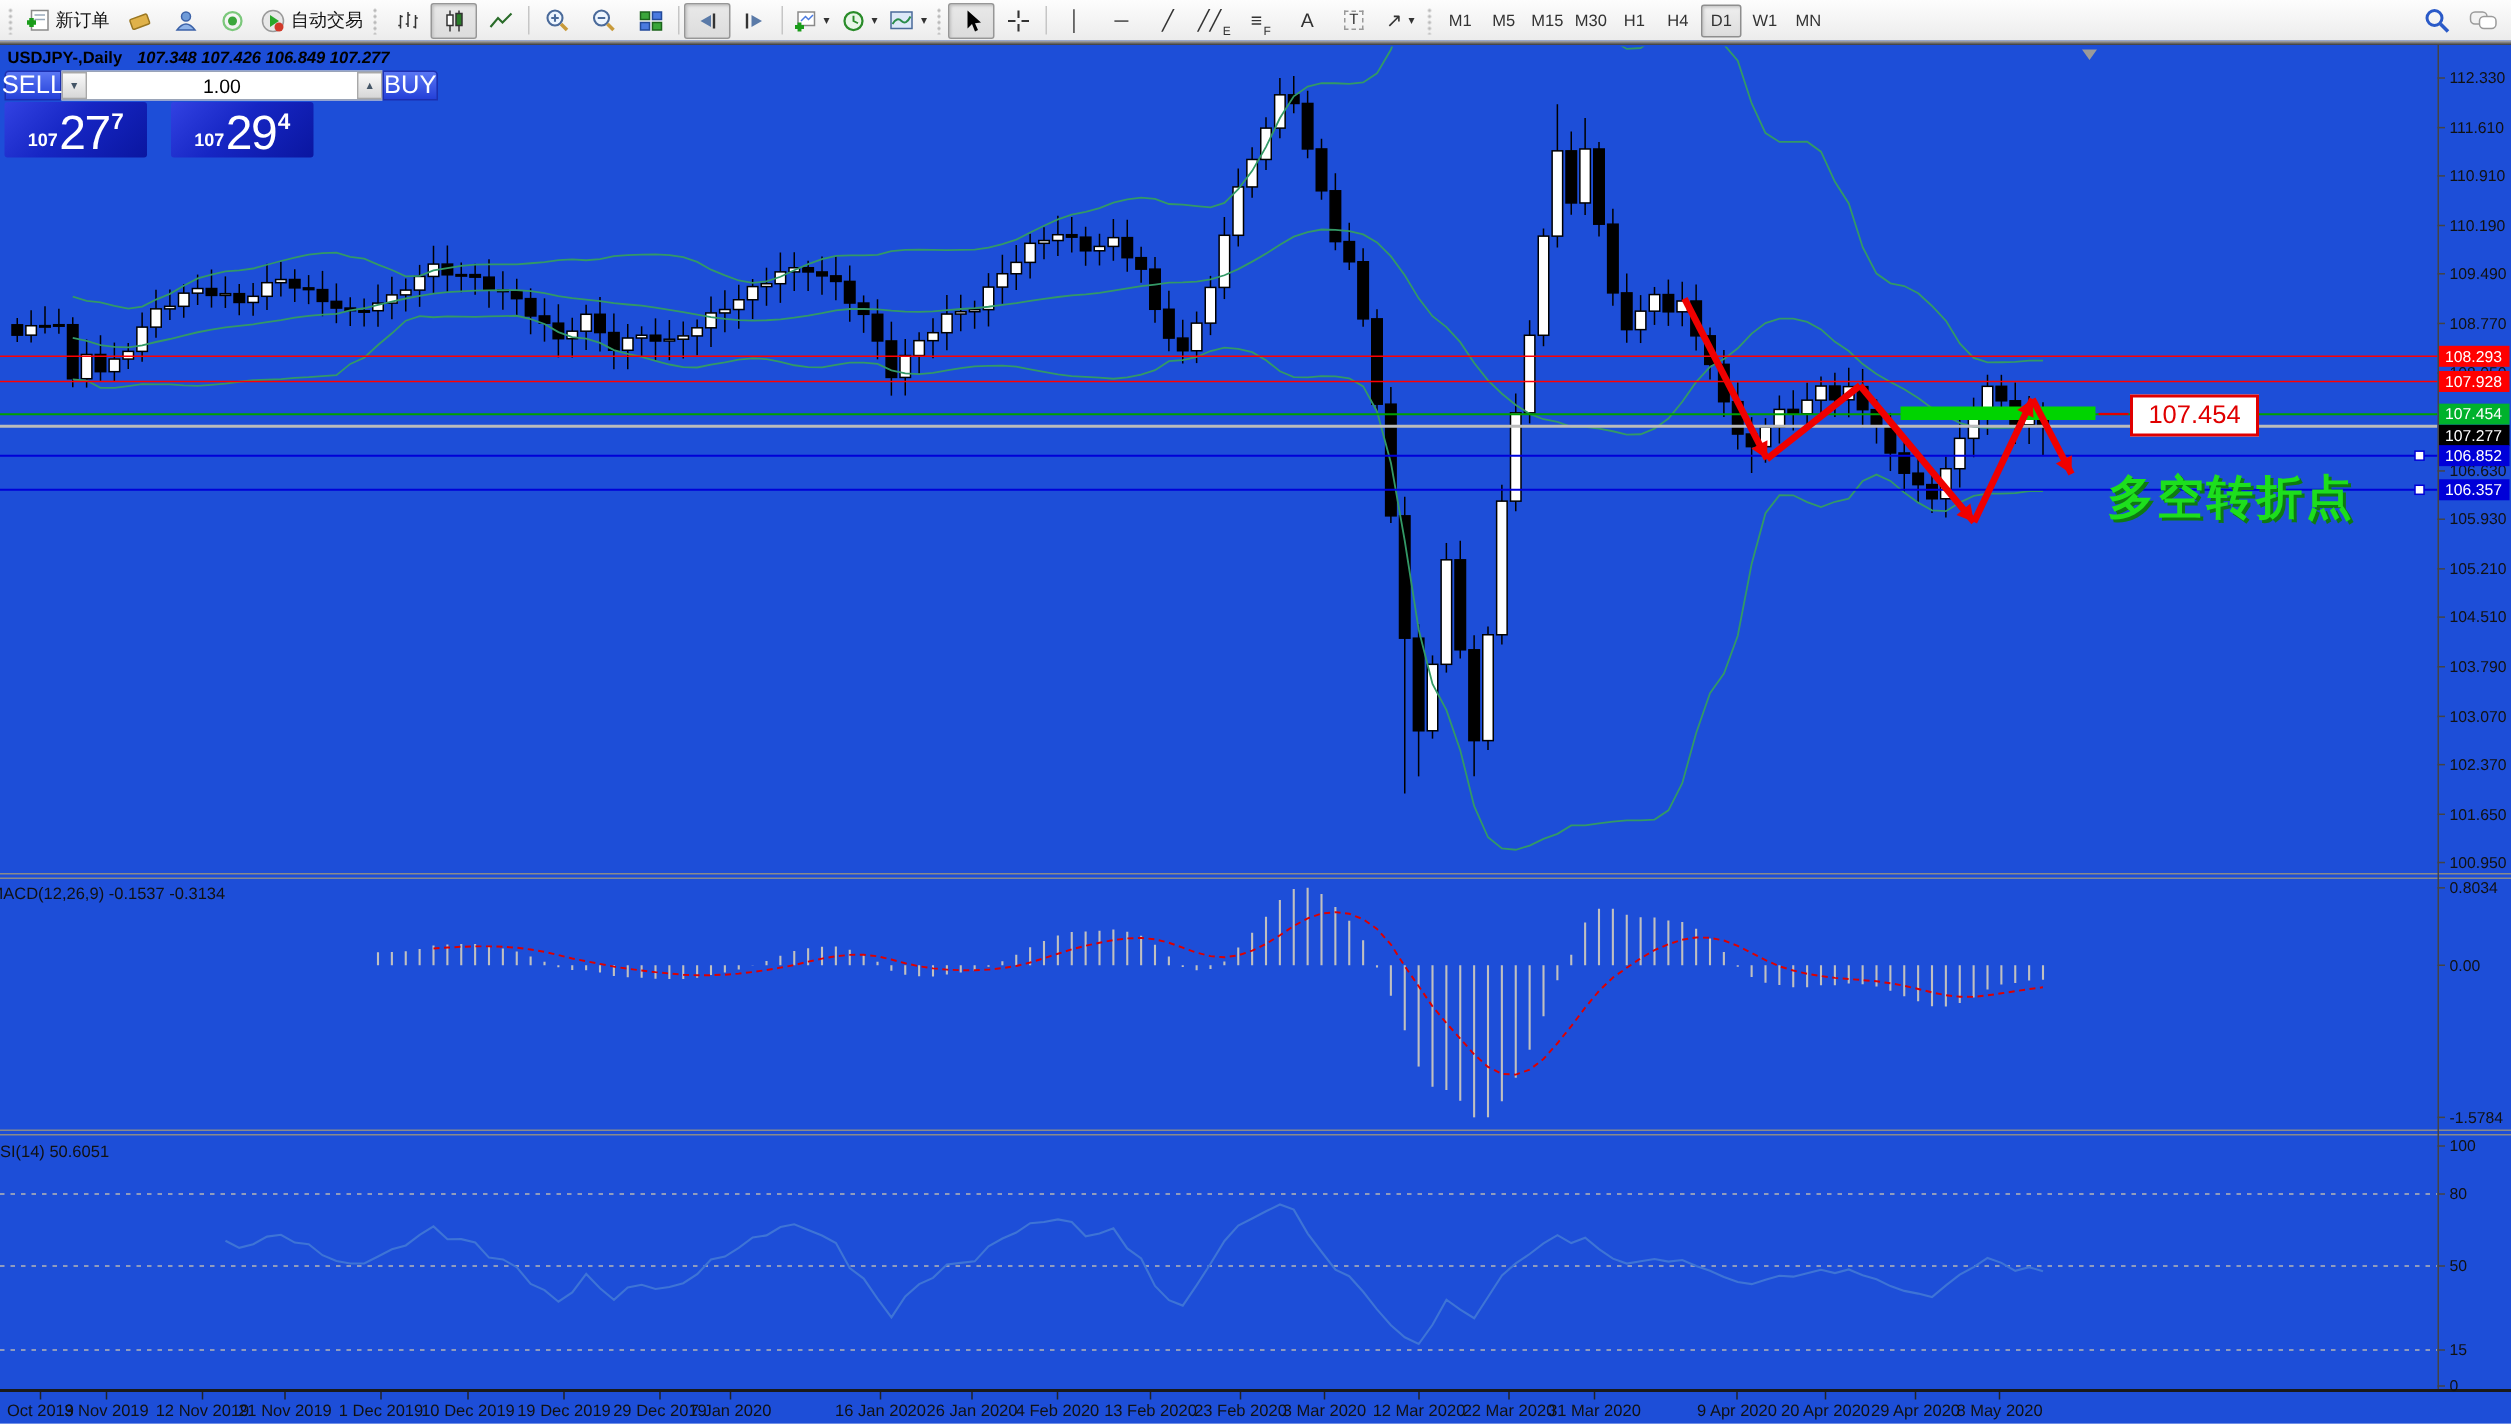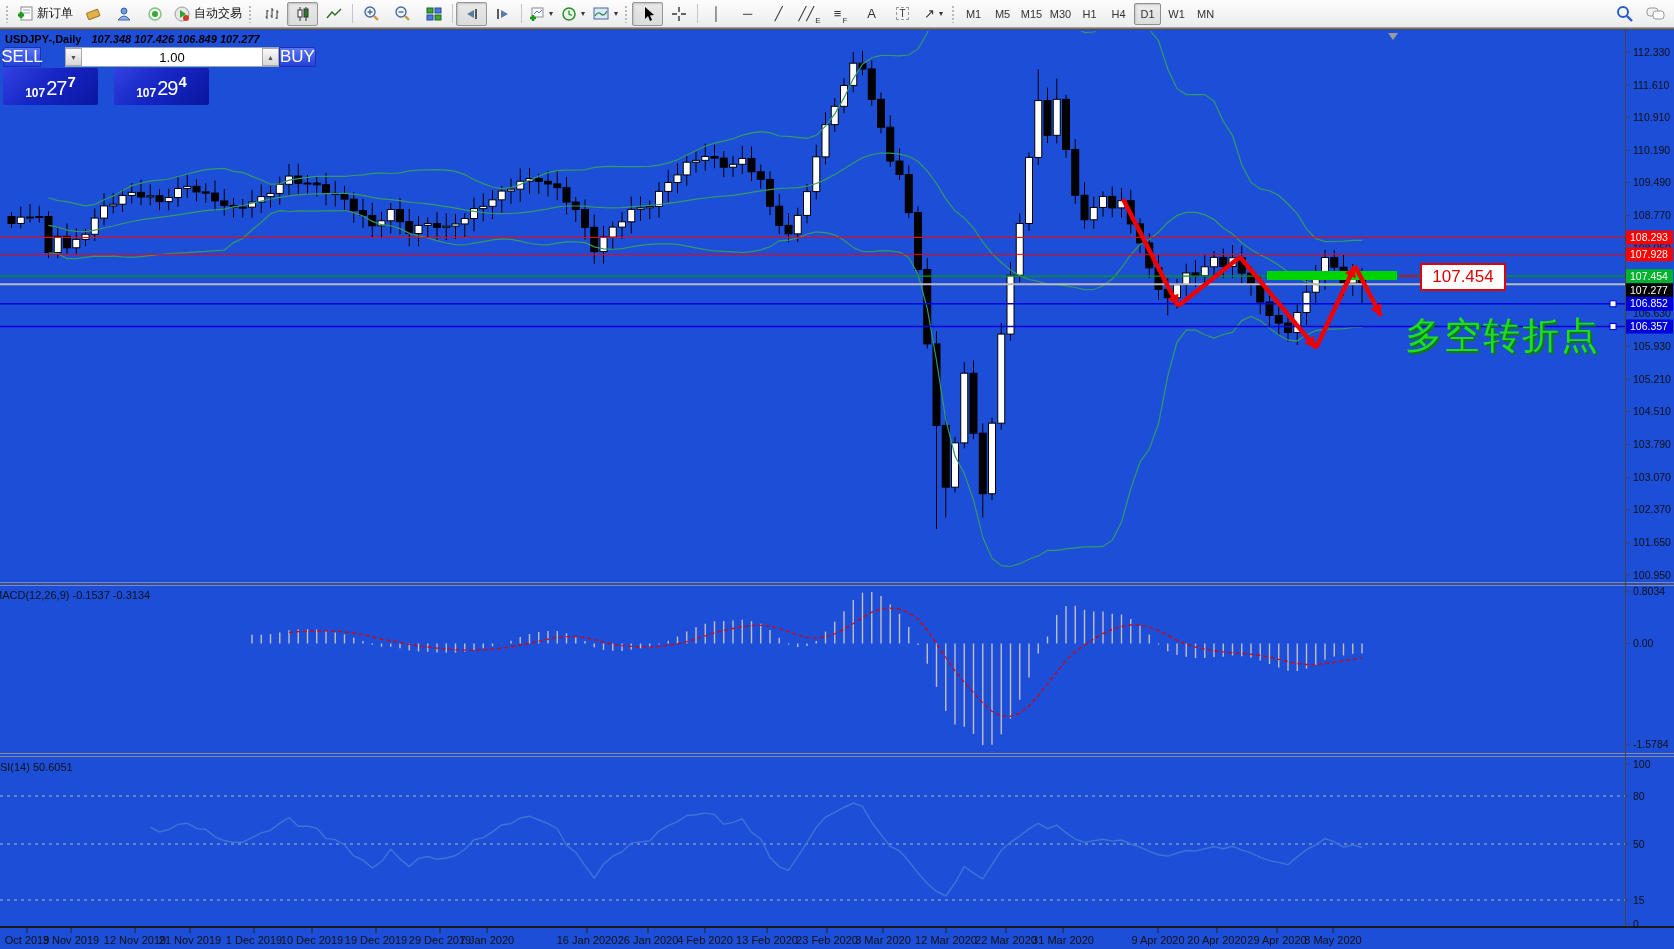--- a/index.html
+++ b/index.html
@@ -29,35 +29,35 @@
   svg.chart{position:absolute;left:0;top:0;z-index:1;}
   .chart-title{position:absolute;left:5px;top:33px;z-index:5;font-size:11px;font-weight:700;color:#000;}
   .chart-title .ohlc{margin-left:10px;font-weight:700;font-style:italic;}
   
   .tp{position:absolute;left:3px;top:47px;width:206px;z-index:6;font-family:"Liberation Sans",sans-serif;}
   .tp-row1{display:flex;height:20px;align-items:stretch;}
   .hbtn{width:38px;color:#fff;font-size:17px;font-weight:400;display:flex;align-items:center;justify-content:center;
         background:linear-gradient(#5a76f4,#2440d8);border:1px solid #1c2fb0;box-sizing:border-box;}
   .hbtn.sell{border-radius:3px 0 0 0;}
   .hbtn.buy{border-radius:0 3px 0 0;width:46px;}
-  .volwrap{flex:1;display:flex;border-top:1px solid #9aa4b8;border-bottom:1px solid #9aa4b8;background:#fff;margin-left:24px;}
+  .volwrap{flex:1;display:flex;border-top:1px solid #9aa4b8;border-bottom:1px solid #9aa4b8;background:#fff;}
   .spin{width:17px;background:linear-gradient(#fafafa,#d7d7d7);border:1px solid #a8a8a8;color:#456;
         font-size:7px;display:flex;align-items:center;justify-content:center;box-sizing:border-box;}
   .volwrap input{flex:1;border:none;outline:none;text-align:center;font-size:13px;color:#000;min-width:10px;
         font-family:"Liberation Sans",sans-serif;}
   .tp-row2{display:flex;height:37px;margin-top:1px;gap:16px;}
   .pcell{flex:1;display:flex;align-items:flex-end;justify-content:center;color:#fff;border-radius:2px;
          background:linear-gradient(135deg,#3242e2 0%,#1626c4 45%,#0a16a0 100%);padding-bottom:1px;}
   .pc-small{font-size:12px;font-weight:700;margin:0 1px 4px 0;}
-  .pc-big{font-size:20px;line-height:31px;font-weight:400;letter-spacing:-1px;}
+  .pc-big{font-size:32px;line-height:31px;font-weight:400;letter-spacing:-1px;}
   .pc-sup{font-size:15px;font-weight:700;margin:0 0 14px 1px;}
   
   .callout{position:absolute;z-index:6;left:1420px;top:263px;width:82px;height:24px;background:#fff;
            border:2px solid #e00000;color:#e00000;font-size:17px;display:flex;align-items:center;justify-content:center;}
-  .note{position:absolute;z-index:6;left:1405px;top:311px;font-size:37px;font-weight:400;letter-spacing:2px;
+  .note{position:absolute;z-index:6;left:1405px;top:311px;font-size:31px;font-weight:700;letter-spacing:2px;
         color:#1ddf1d;text-shadow:2px 2px 0 #0e7a12;white-space:nowrap;}
 </style>
 </head>
 <body>
 
 <div class="screen">
 
   <div class="toolbar">
     <div class="grip"></div>
 

